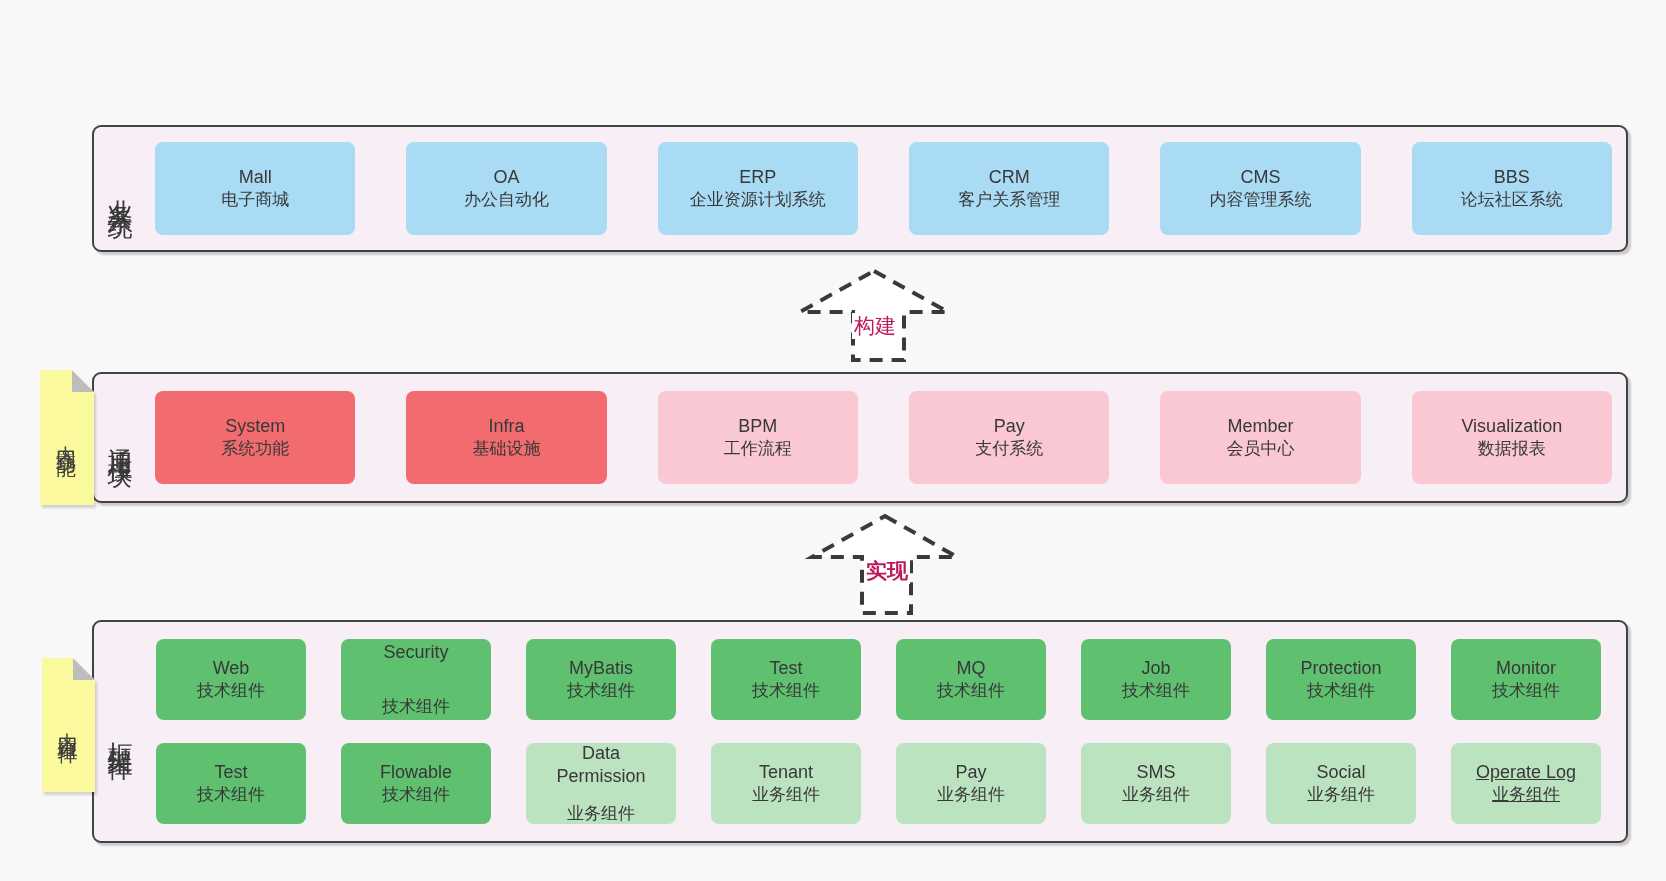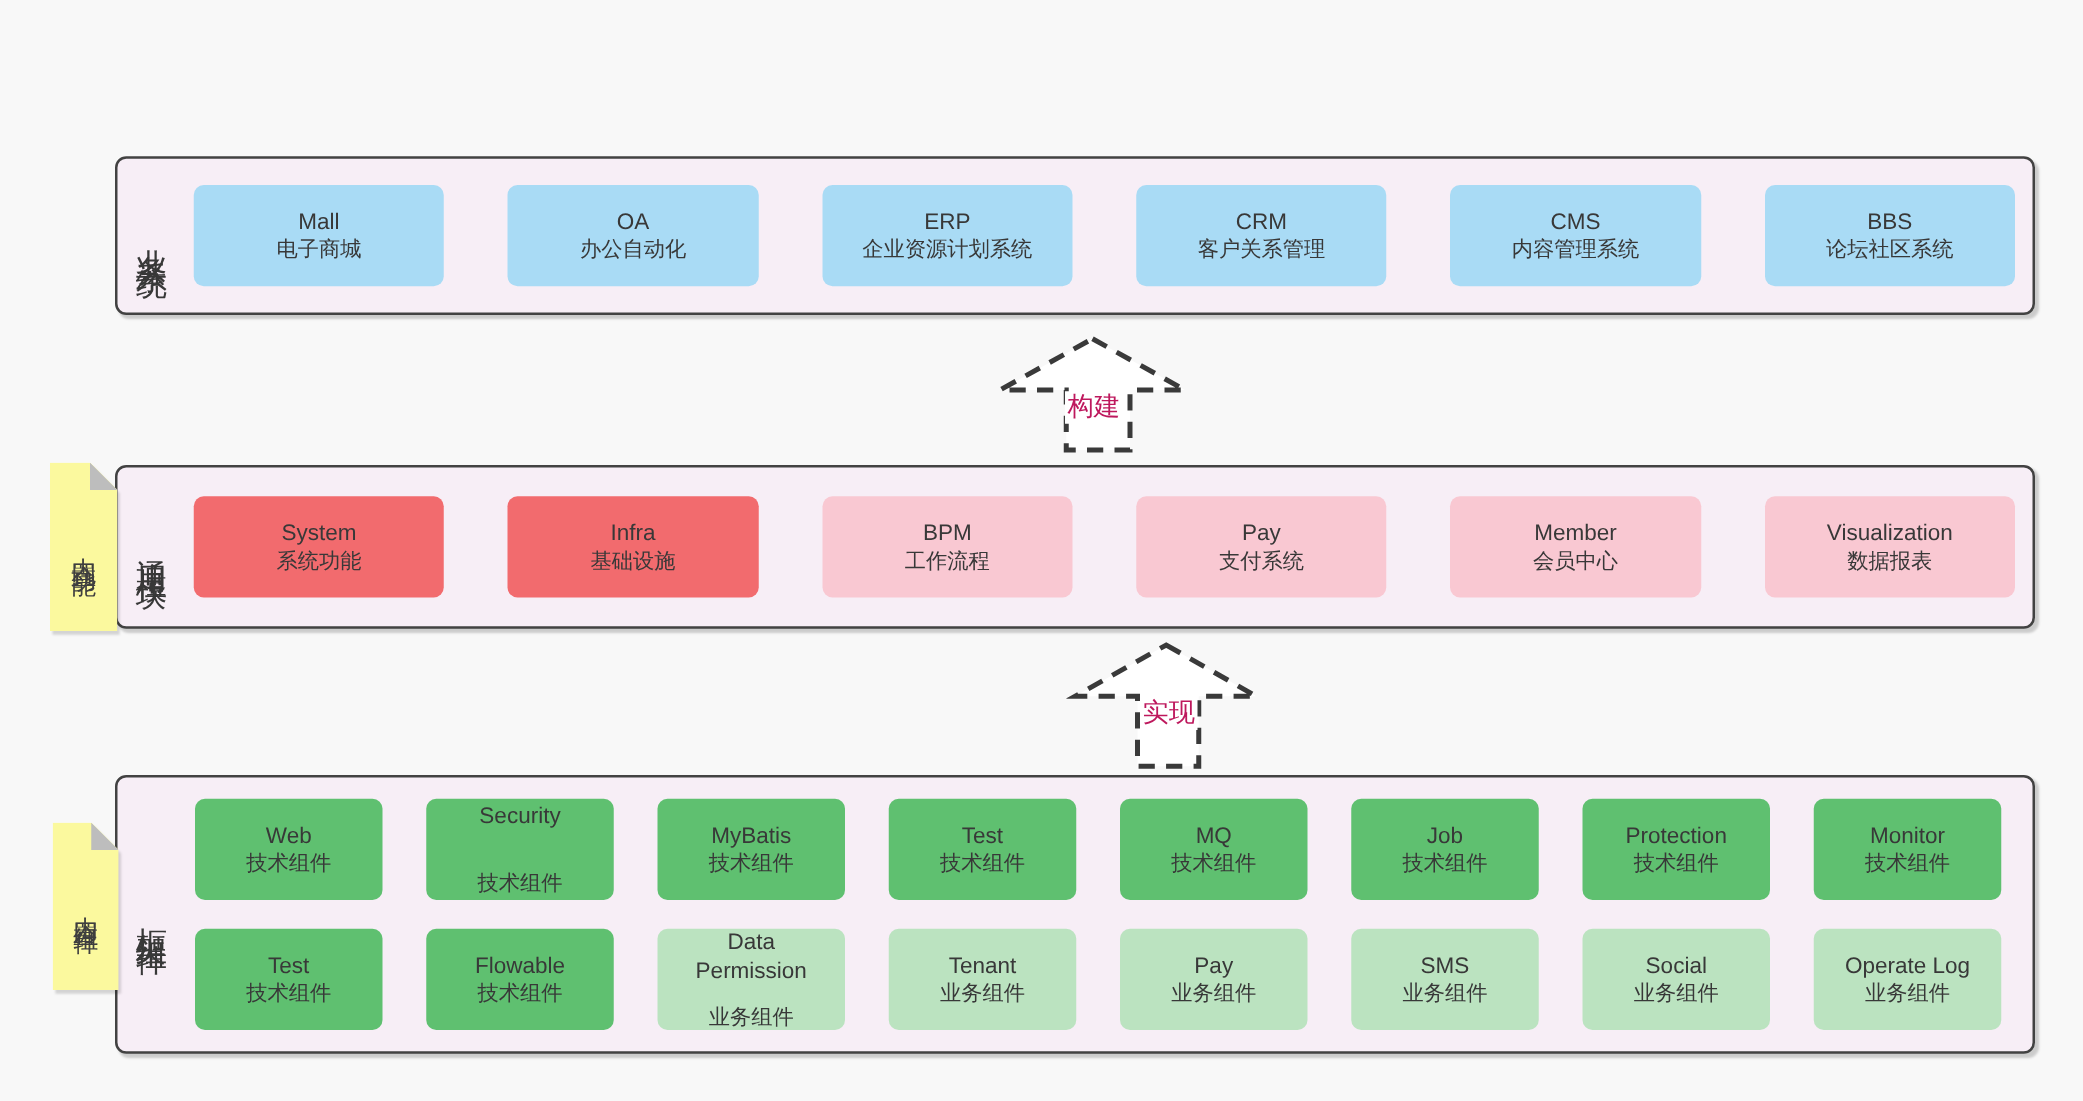--- a/index.html
+++ b/index.html
@@ -62,36 +62,36 @@
   .panel-business  .box-row{gap:51px;}
   .panel-modules   .box-row{gap:51px;}
   .panel-components .rows{left:62px;row-gap:23px;}
   .panel-components .box-row{gap:35px;}
   .box{
     display:flex;flex-direction:column;align-items:center;justify-content:center;
     border-radius:8px;text-align:center;
     color:var(--c-text,#383838);
     box-sizing:border-box;
   }
-  .panel-business .box,.panel-modules .box{width:201px;height:81px;padding:2px 8px;}
+  .panel-business .box,.panel-modules .box{width:201px;height:93px;padding:2px 8px;}
   .panel-components .box{width:150px;height:81px;padding:2px 15px;}
   .box-title{font-size:18px;line-height:1.28;}
   .box-sub{font-size:17px;line-height:1.3;}
   
   .arrow{position:absolute;}
   .arrow svg{display:block;}
   .arrow-label{
     position:absolute;
     background:#ffffff;
     font-size:21px;color:#be185d;
     padding:0 2px;line-height:26px;
     white-space:nowrap;
   }
   .arrow-build  {left:795px;top:265px;}
-  .arrow-implement{left:853px;top:509px;}
+  .arrow-implement{left:805px;top:509px;font-weight:bold;}
   .arrow-build   .arrow-label{left:57px;top:48px;}
   .arrow-implement .arrow-label{left:59px;top:49px;}
 </style>
 </head>
 <body>
 
 <div class="canvas">
 
   <section class="panel panel-business">
     <div class="vlabel">业务系统</div>
@@ -242,21 +242,21 @@
             <div class="box-sub">业务组件</div>
           </div>
           <div class="box" style="background: var(--c-lightGreen);">
             <div class="box-title">SMS</div>
             <div class="box-sub">业务组件</div>
           </div>
           <div class="box" style="background: var(--c-lightGreen);">
             <div class="box-title">Social</div>
             <div class="box-sub">业务组件</div>
           </div>
-          <div class="box" style="background: var(--c-lightGreen);">
+          <div class="box" style="background: var(--c-lightGreen); text-decoration: underline;">
             <div class="box-title">Operate Log</div>
             <div class="box-sub">业务组件</div>
           </div>
         </div>
       </div>
   </section>
 
 </div>
 
 </body></html>

